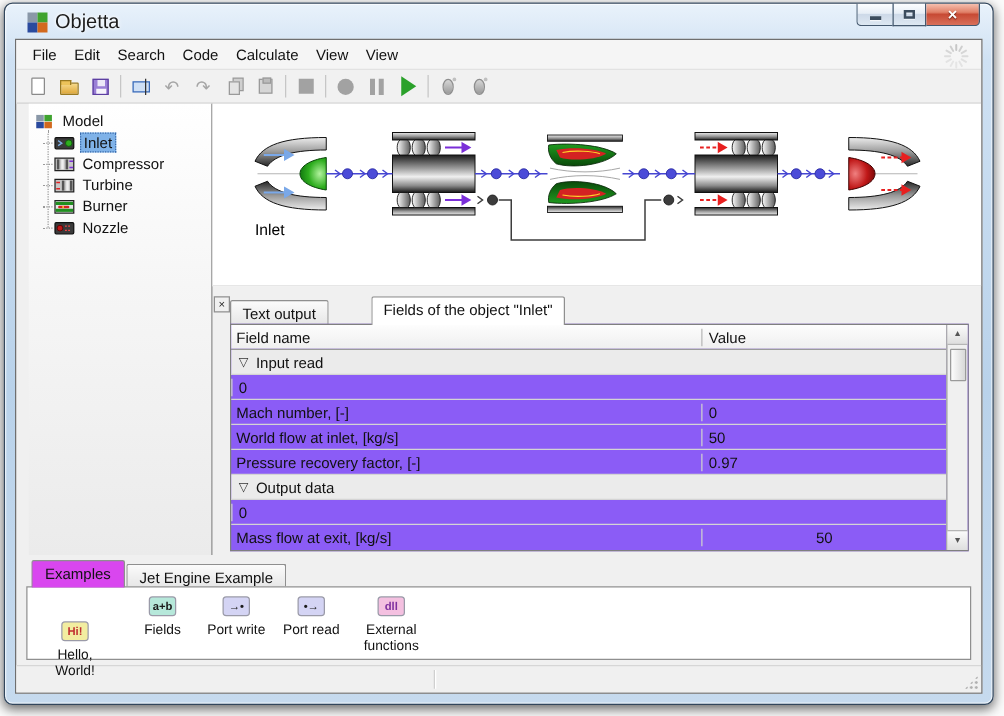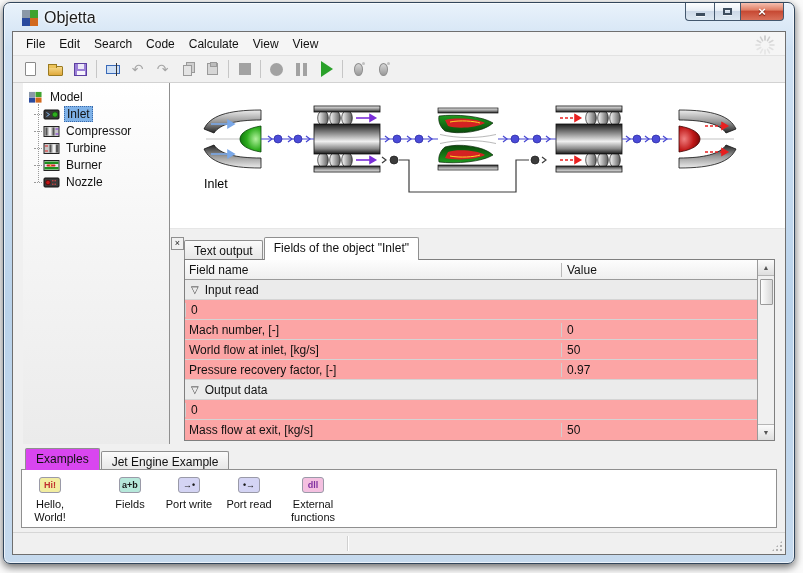--- a/index.html
+++ b/index.html
@@ -66,25 +66,25 @@
   .tree-ico{width:17px;height:13px;margin-right:4px;flex:0 0 auto;}
   .tree-label{padding:0 2px;white-space:nowrap;}
   .tree-label.selected{background:#7fb2e8;border:1px dotted #3a6aaa;padding:0 2px;}
   .right-col{flex:1 1 auto;display:flex;flex-direction:column;min-width:0;}
   .diagram{height:146px;flex:0 0 auto;background:#fff;position:relative;border-bottom:1px solid #e6e6e6;}
   .engine{position:absolute;left:28px;top:12px;}
   
   .output-area{flex:1 1 auto;position:relative;padding:9px 2px 0 14px;}
   .panel-close{position:absolute;left:1px;top:8px;width:13px;height:13px;background:#f0f0f0;border:1px solid #8f8f8f;
     font-size:9px;line-height:10px;text-align:center;color:#222;}
-  .otabs{display:flex;align-items:flex-end;height:22px;}
+  .otabs{display:flex;align-items:flex-end;height:22px;gap:33px;}
   .otab{font-size:12px;color:#111;padding:3px 9px 3px 9px;border:1px solid #8f8f8f;border-bottom:none;
     background:linear-gradient(#fbfbfb,#e6e6e6);border-radius:2px 2px 0 0;margin-right:1px;height:20px;}
   .otab.active{background:#fff;height:23px;position:relative;z-index:2;}
-  .tablebox{border:1px solid #7f7f7f;background:#fca5a5;height:182px;margin-right:8px;display:flex;position:relative;z-index:1;margin-top:-1px;}
+  .tablebox{border:1px solid #7f7f7f;background:#8b5cf6;height:182px;margin-right:8px;display:flex;position:relative;z-index:1;margin-top:-1px;}
   .tcol{flex:1 1 auto;display:flex;flex-direction:column;min-width:0;}
   .trow{display:flex;height:20px;flex:0 0 auto;border-bottom:1px solid #d4d4d4;font-size:12px;color:#111;align-items:center;}
   .trow.head{background:linear-gradient(#fdfdfd,#efefef);border-bottom:1px solid #9a9a9a;}
   .trow.group{background:#ebebeb;}
   .tc-name{flex:1 1 auto;padding:0 4px;display:flex;align-items:center;min-width:0;white-space:nowrap;overflow:hidden;}
   .tc-val{width:196px;flex:0 0 auto;padding:0 5px;border-left:1px solid #cfcfcf;white-space:nowrap;}
   .trow.head .tc-val{border-left:1px solid #b8b8b8;}
   .tri-ico{margin:0 6px 0 2px;font-size:10px;color:#333;}
   .vscroll{width:17px;flex:0 0 auto;background:#f0f0f0;border-left:1px solid #9a9a9a;display:flex;flex-direction:column;align-items:center;}
   .sbtn{width:100%;height:16px;background:linear-gradient(#fbfbfb,#dedede);border-bottom:1px solid #b5b5b5;
@@ -477,42 +477,42 @@
               <div class="trow group">
                 <div class="tc-name">
                     <span class="tri-ico">▽</span>
                     <span>Output data</span>
                   </div>
                 <div class="tc-val"></div>
               </div>
               <div class="trow">
                 <div class="tc-val">0</div>
               </div>
-              <div class="trow" style="border-bottom:none;">
+              <div class="trow" style="border-bottom:none;text-align:center;">
                 <div class="tc-name">Mass flow at exit, [kg/s]</div>
                 <div class="tc-val">50</div>
               </div>
             </div>
             <div class="vscroll">
               <div class="sbtn">▲</div>
               <div class="sthumb"></div>
               <div class="sbtn down">▼</div>
             </div>
           </div>
         </div>
       </div>
     </div>
 
     <div class="examples">
       <div class="extabs">
         <div class="extab active">Examples</div>
         <div class="extab">Jet Engine Example</div>
       </div>
       <div class="exbody">
-        <div class="ex-item" style="left:0;width:56px;">
+        <div class="ex-item" style="left:10px;width:56px;margin-top:20px;">
           <div class="ex-ico" style="background-color: rgb(242, 237, 160); color: rgb(192, 48, 48);">Hi!</div>
           <div>Hello, World!</div>
         </div>
         <div class="ex-item" style="left:80px;width:56px;">
           <div class="ex-ico" style="background-color: rgb(182, 232, 218); color: rgb(26, 26, 26);">a+b</div>
           <div>Fields</div>
         </div>
         <div class="ex-item" style="left:134px;width:66px;">
           <div class="ex-ico" style="background-color: rgb(212, 212, 244); color: rgb(26, 26, 26);">→•</div>
           <div>Port write</div>

